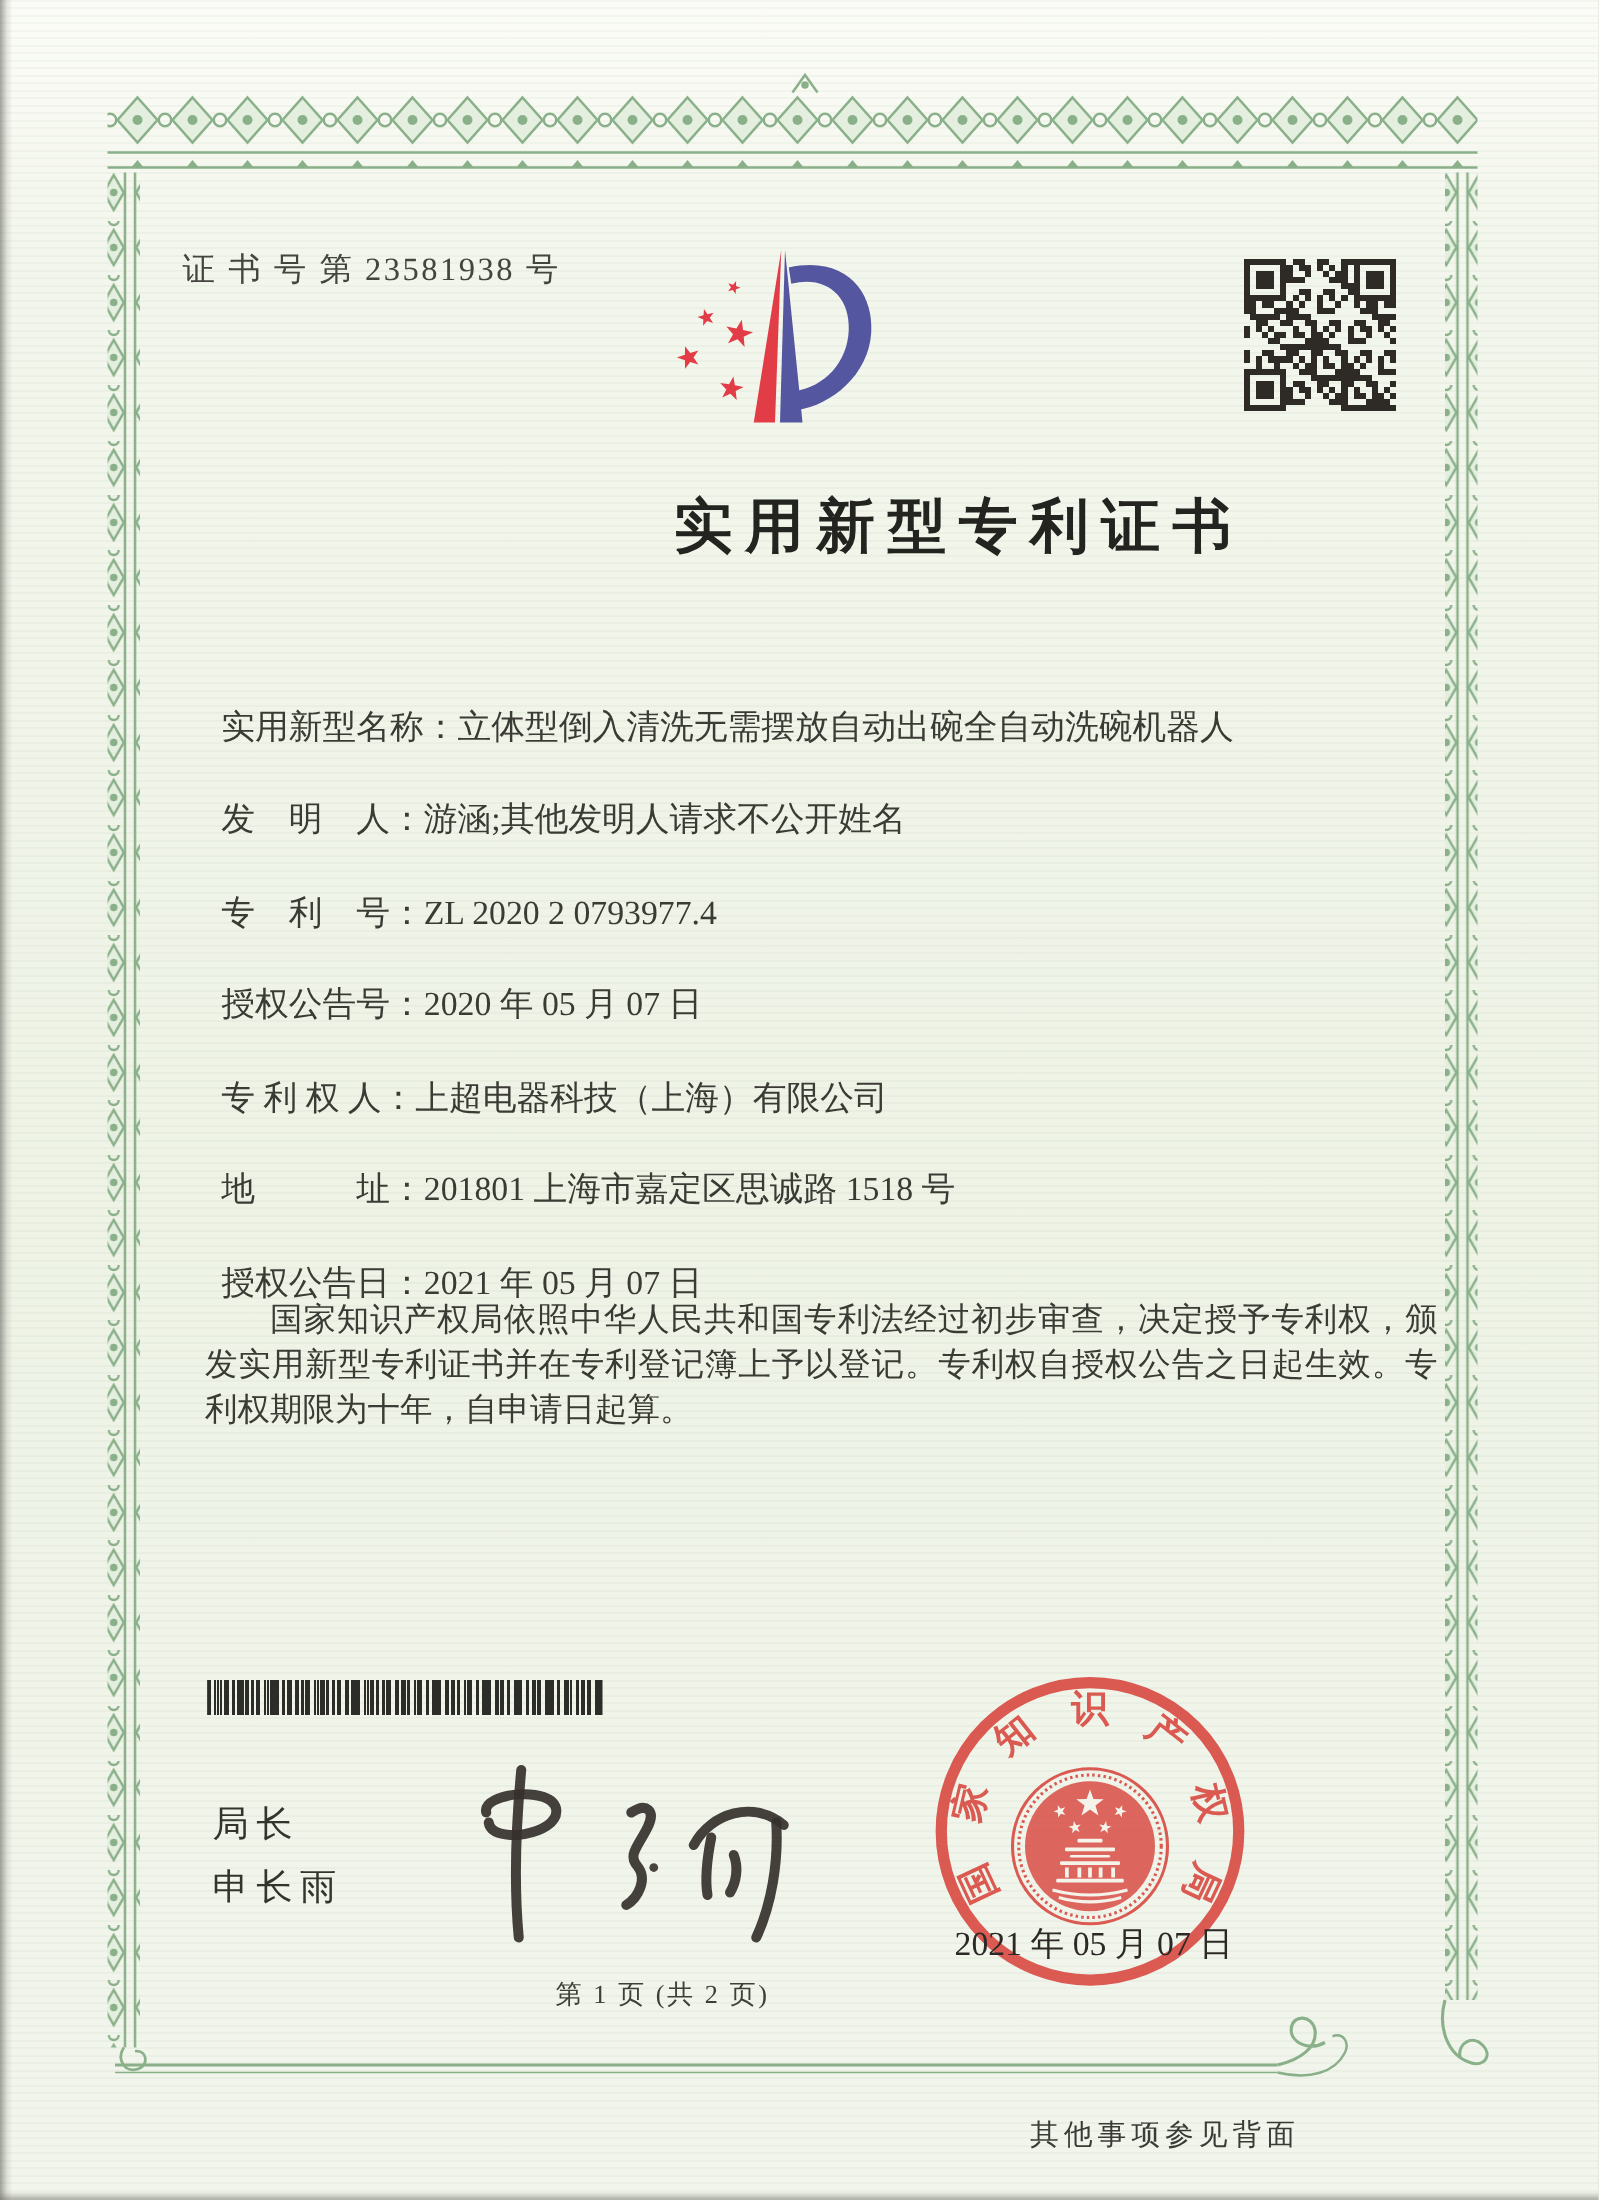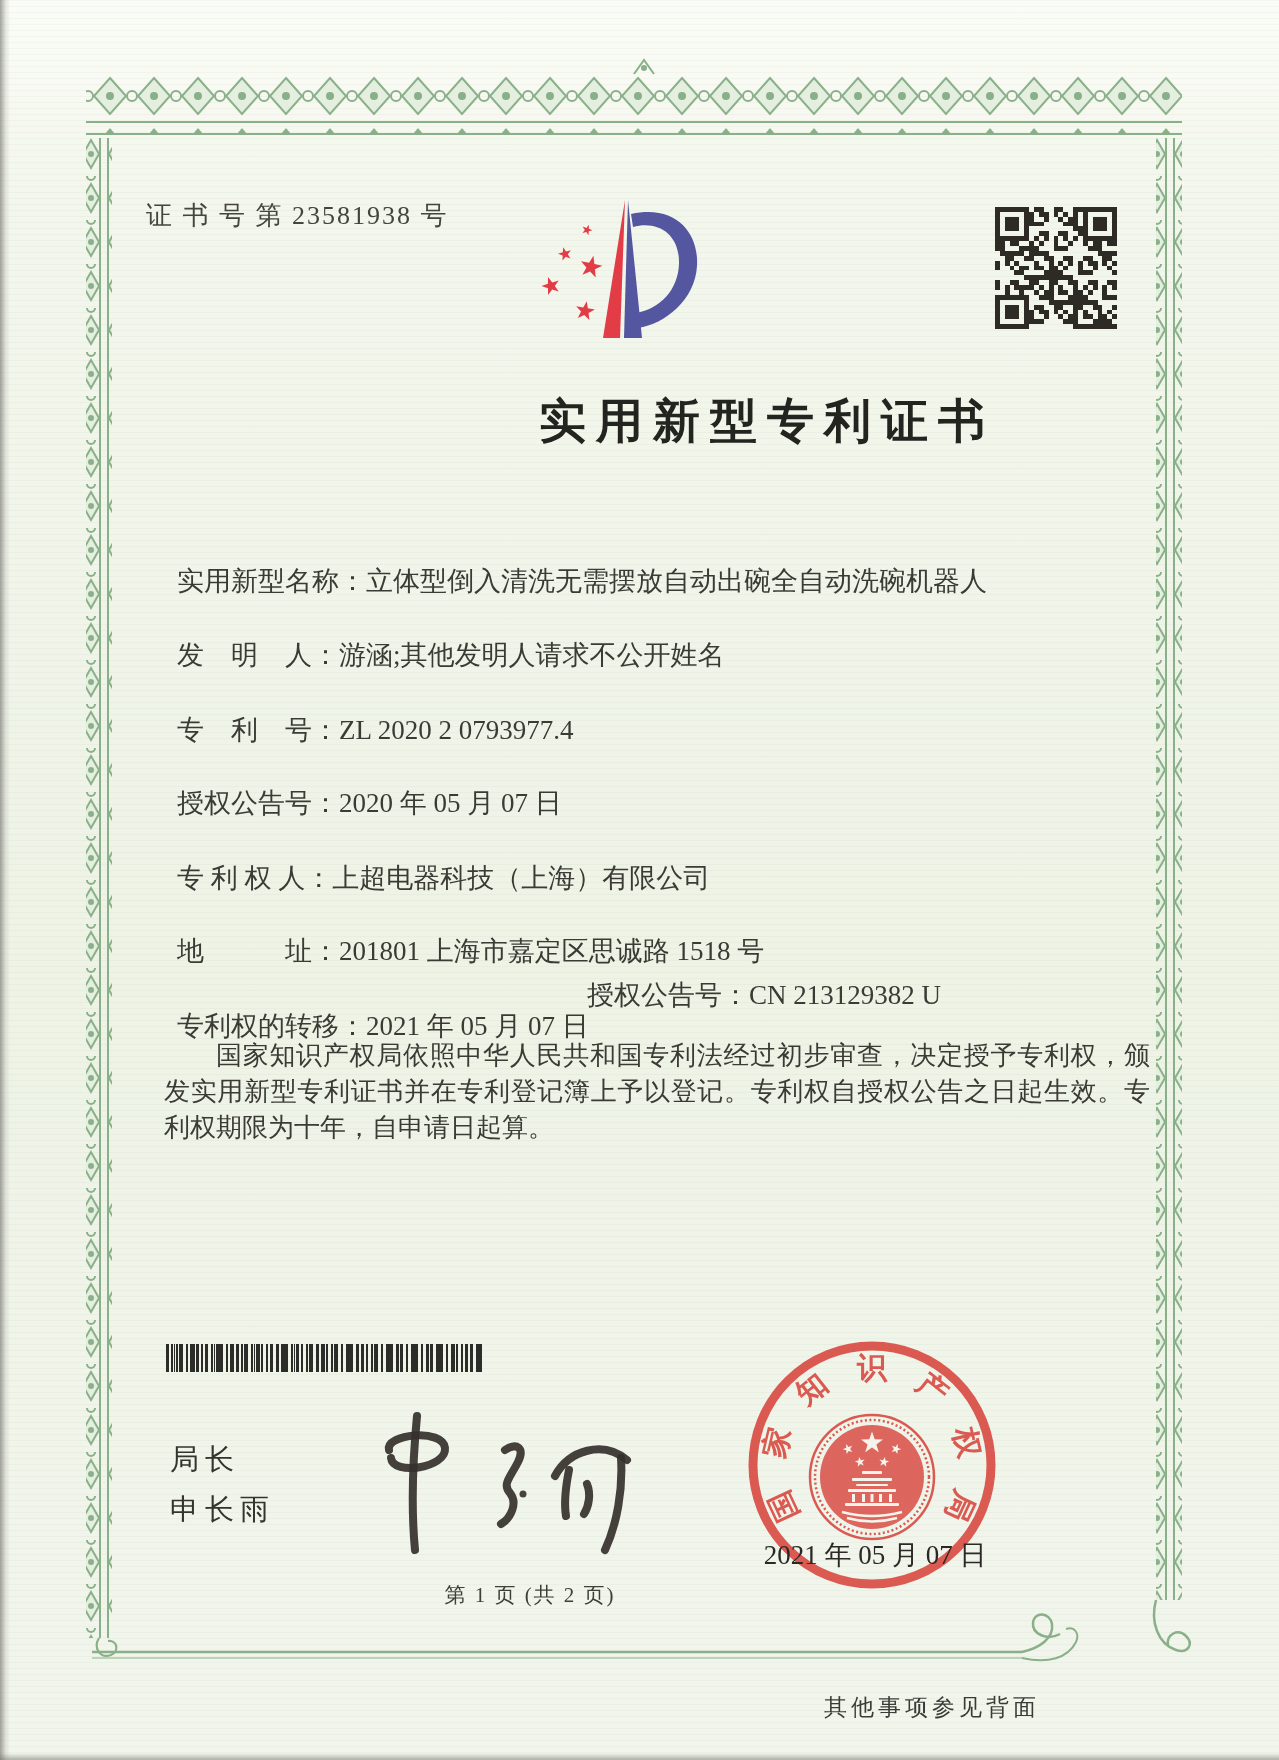--- a/index.html
+++ b/index.html
@@ -480,22 +480,21 @@
   <div class="field-row" style="top:754px">
     <span class="lbl">授权公告号：</span><span class="val">2020 年 05 月 07 日</span>
   </div>
   <div class="field-row" style="top:829px">
     <span class="lbl">专 利 权 人：</span><span class="val">上超电器科技（上海）有限公司</span>
   </div>
   <div class="field-row" style="top:902px">
     <span class="lbl">地　　　址：</span><span class="val">201801 上海市嘉定区思诚路 1518 号</span>
   </div>
   <div class="field-row" style="top:977px">
-    <span class="lbl">专利权的转移：</span><span class="val">2021 年 05 月 07 日</span>
-    <span class="grant2"><span>授权公告号：</span><span>CN 213129382 U</span></span>
+    <span class="lbl">授权公告日：</span><span class="val">2021 年 05 月 07 日</span>
   </div>
 
   <div class="paras">
     <p>国家知识产权局依照中华人民共和国专利法经过初步审查，决定授予专利权，颁发实用新型专利证书并在专利登记簿上予以登记。专利权自授权公告之日起生效。专利权期限为十年，自申请日起算。</p>
   </div>
 
   <div class="barcode"></div>
 
   <div class="signer-title">局长</div>
   <div class="signer-name">申长雨</div>

